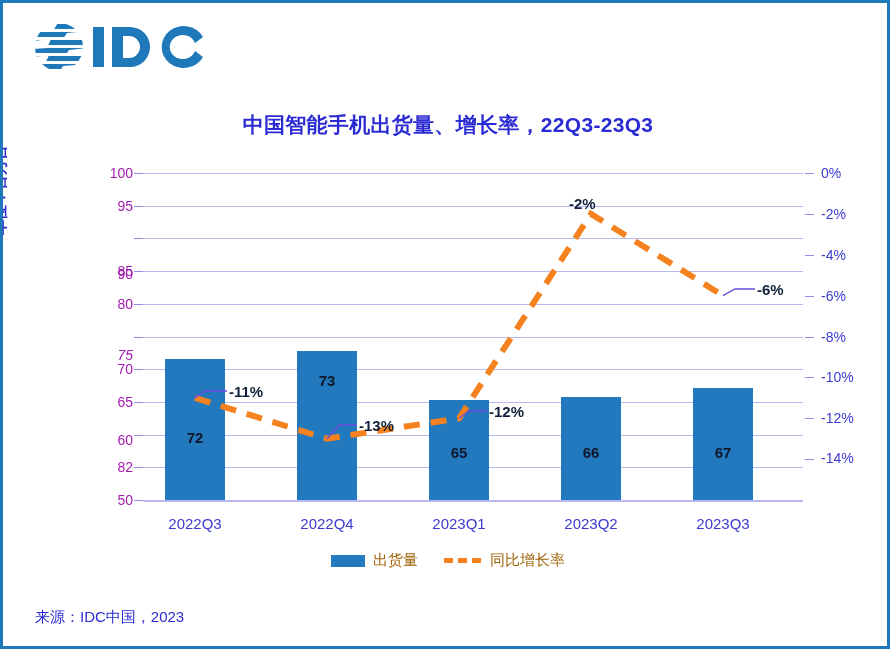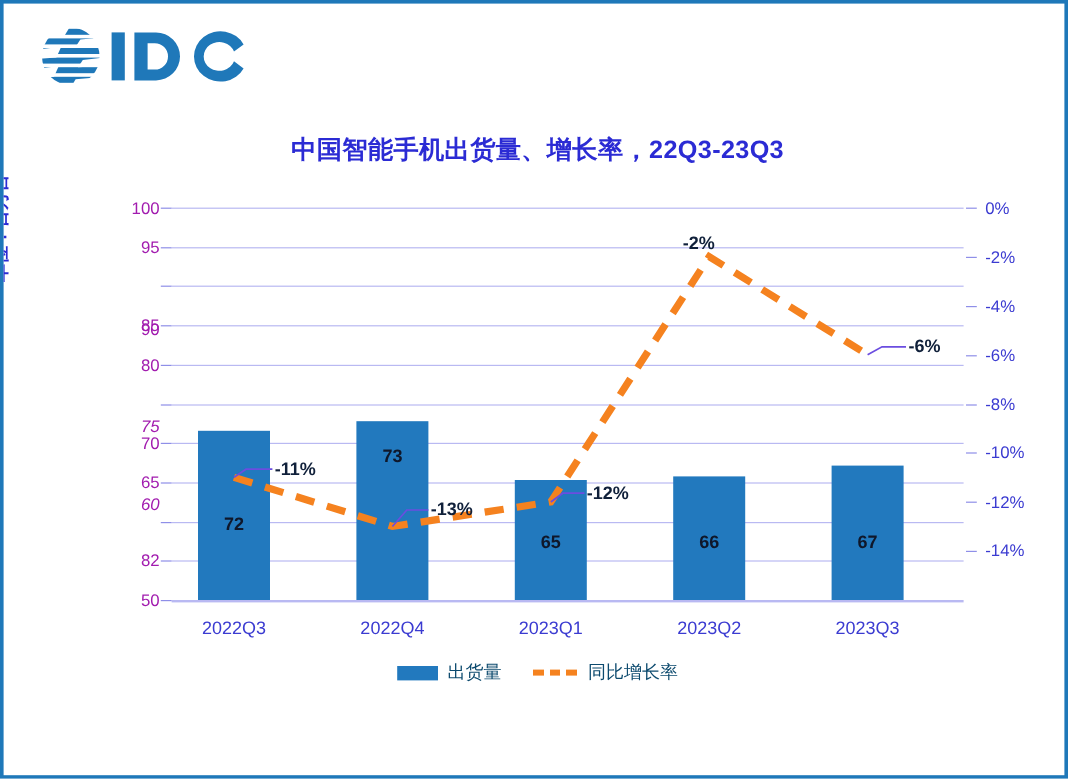--- a/index.html
+++ b/index.html
@@ -176,21 +176,21 @@
   }
   .legend-swatch-line {
     width: 38px;
     height: 5px;
     background:
       repeating-linear-gradient(to right,
         #f5821f 0px, #f5821f 9px,
         rgba(0,0,0,0) 9px, rgba(0,0,0,0) 14px);
   }
   .legend-label {
-    color: #0c4a6e;
+    color: #a16207;
     font-size: 15px;
   }
 
   
   .source {
     position: absolute;
     left: 32px;
     top: 605px;
     color: #2b2bd4;
     font-size: 15px;
@@ -281,21 +281,21 @@
   </div>
 
   <div class="ytick-left" style="left:70px;  top:170px;">100</div>
   <div class="ytick-left" style="left:70px;  top:202.7px;">95</div>
   <div class="ytick-left" style="left:70px;  top:235.4px;margin-top:36px;">90</div>
   <div class="ytick-left" style="left:70px;  top:268.1px;">85</div>
   <div class="ytick-left" style="left:70px;  top:300.8px;">80</div>
   <div class="ytick-left" style="left:70px;  top:352px;font-style:italic;">75</div>
   <div class="ytick-left" style="left:70px;  top:366.2px;">70</div>
   <div class="ytick-left" style="left:70px;  top:398.9px;">65</div>
-  <div class="ytick-left" style="left:70px;  top:417px;font-style:italic;">60</div>
+  <div class="ytick-left" style="left:70px;  top:437px;">60</div>
   <div class="ytick-left" style="left:70px;  top:464.3px;">82</div>
   <div class="ytick-left" style="left:70px;  top:497px;">50</div>
 
   <div class="ytick-left-dash" style="left:131px; top:170px;"></div>
   <div class="ytick-left-dash" style="left:131px; top:202.7px;"></div>
   <div class="ytick-left-dash" style="left:131px; top:235.4px;"></div>
   <div class="ytick-left-dash" style="left:131px; top:268.1px;"></div>
   <div class="ytick-left-dash" style="left:131px; top:300.8px;"></div>
   <div class="ytick-left-dash" style="left:131px; top:333.5px;"></div>
   <div class="ytick-left-dash" style="left:131px; top:366.2px;"></div>
@@ -332,14 +332,15 @@
     <div class="legend-item">
       <span class="legend-swatch-bar"></span>
       <span class="legend-label">出货量</span>
     </div>
     <div class="legend-item">
       <span class="legend-swatch-line"></span>
       <span class="legend-label">同比增长率</span>
     </div>
   </div>
 
+  <div class="source">来源：IDC中国，2023</div>
 
 </div>
 
 </body></html>

